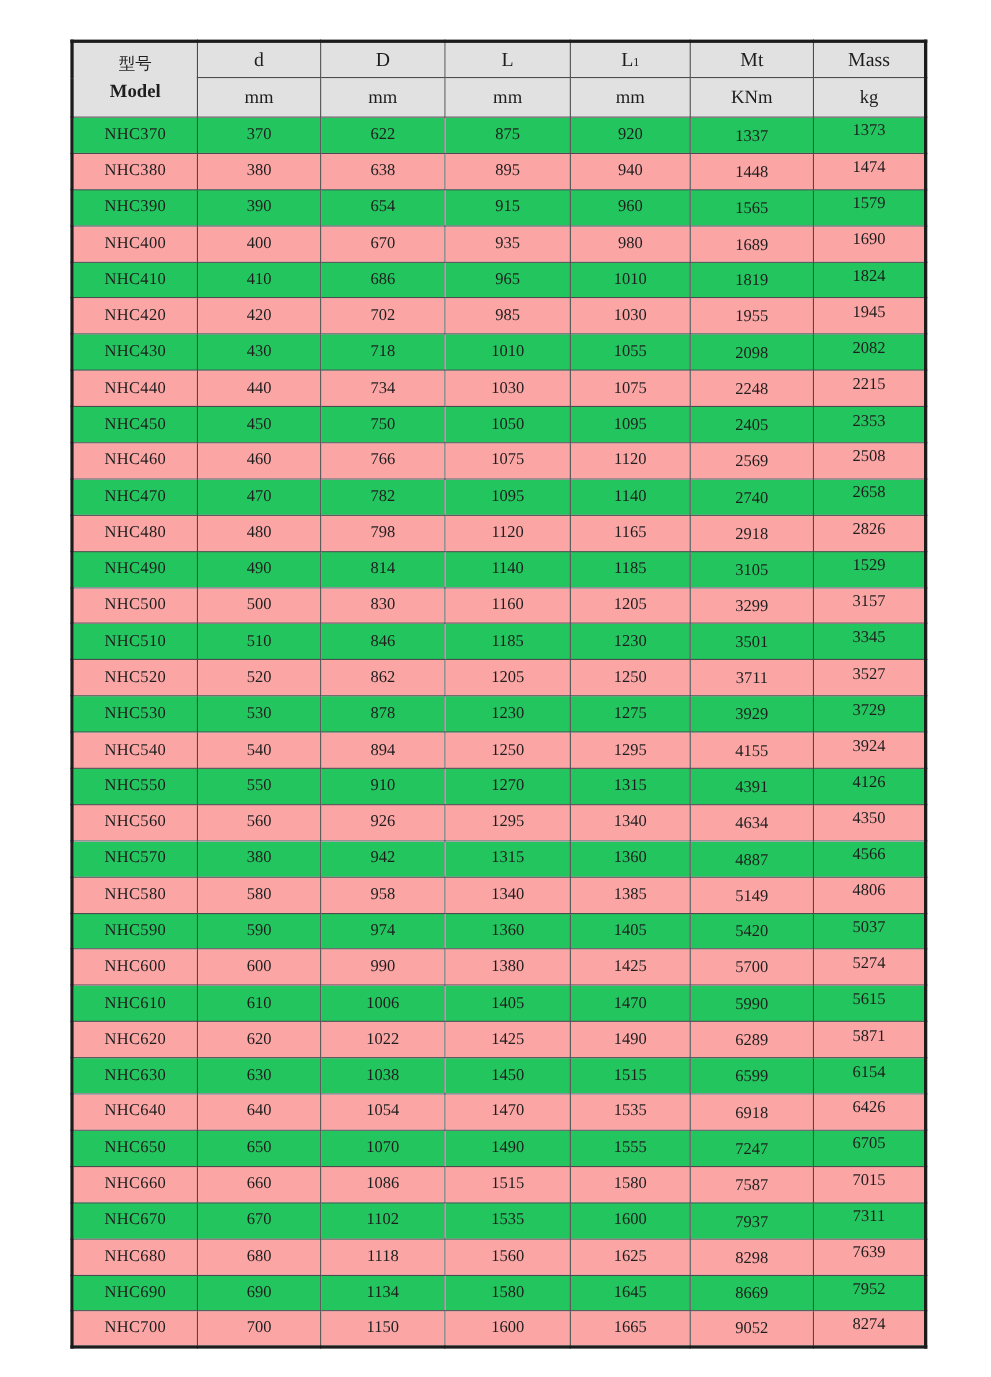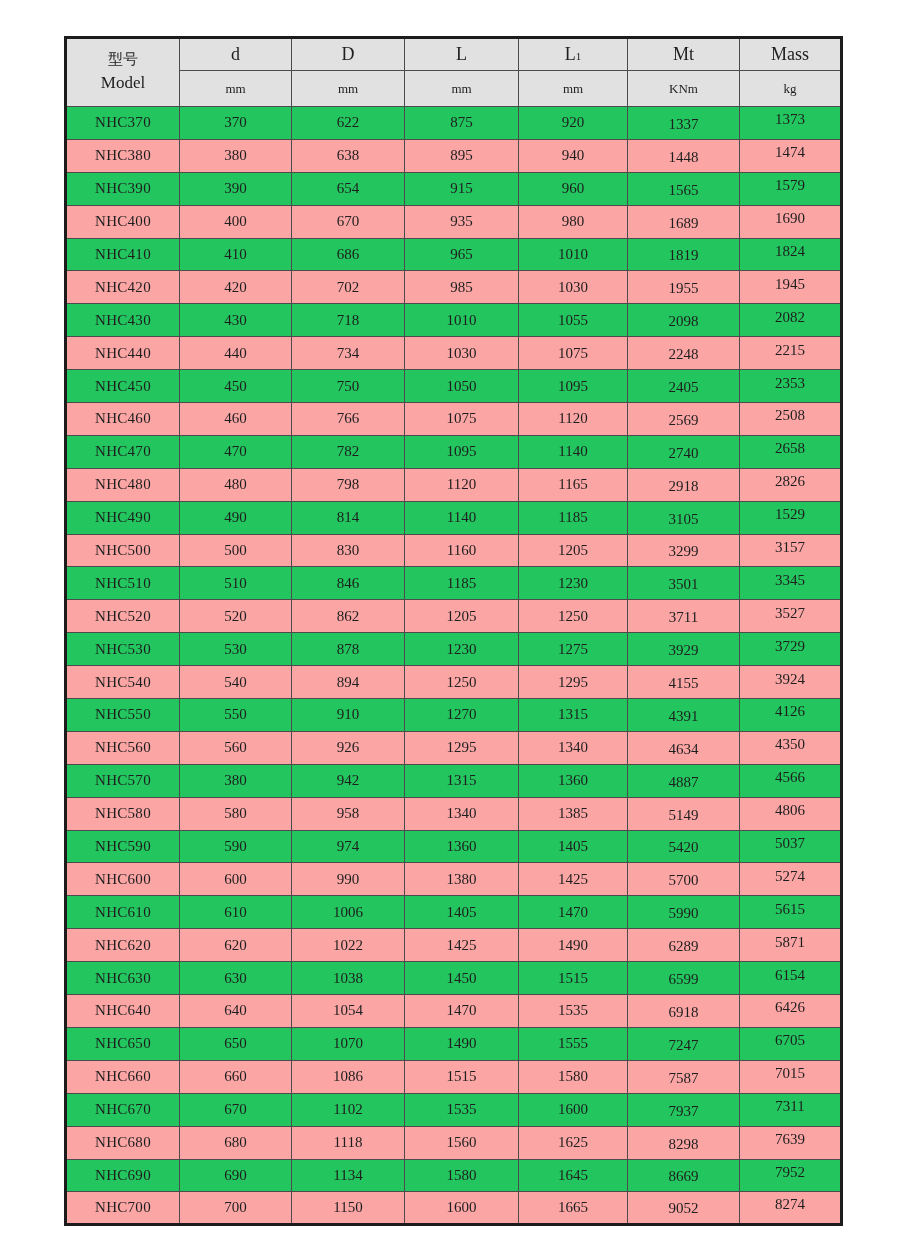--- a/index.html
+++ b/index.html
@@ -36,27 +36,27 @@
     white-space: nowrap;
   }
   
   thead th {
     background: #e1e1e1;
     font-weight: normal;
     font-size: 18px;
   }
   tr.hrow1 { height: 33px; }
   tr.hrow2 { height: 36px; }
-  tr.hrow2 th { font-size: 13px; }
+  tr.hrow2 th { font-size: 17px; }
   th.model-th {
     font-size: 16px;
     line-height: 1.45;
   }
   th.model-th .cn { display: block; font-size: 15px; }
-  th.model-th .en { display: block; font-size: 17px; }
+  th.model-th .en { display: block; font-size: 17px; font-weight: bold; }
   .sub {
     font-size: 11px;
     vertical-align: baseline;
   }
   
   tbody tr {
     height: 32.9px;
     background: #22c55e;
     font-size: 15px;
   }

